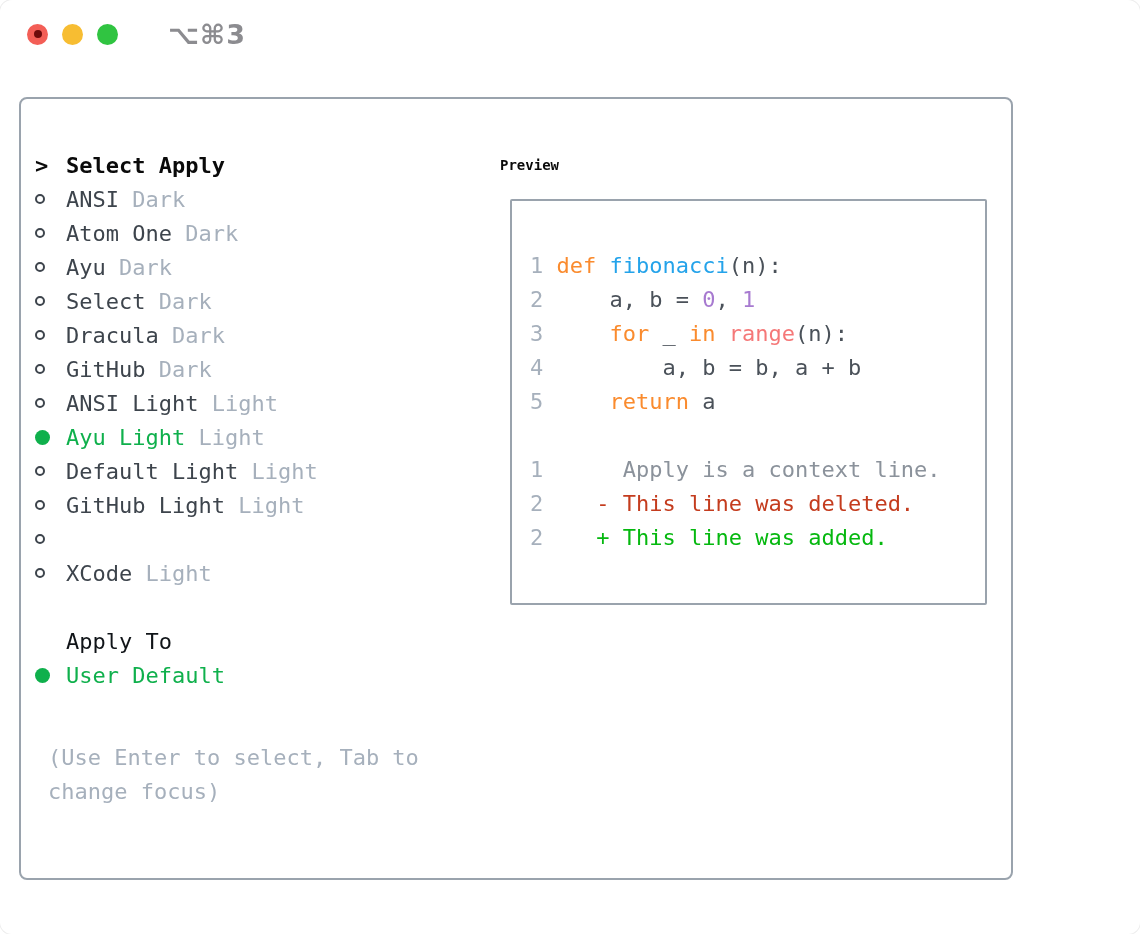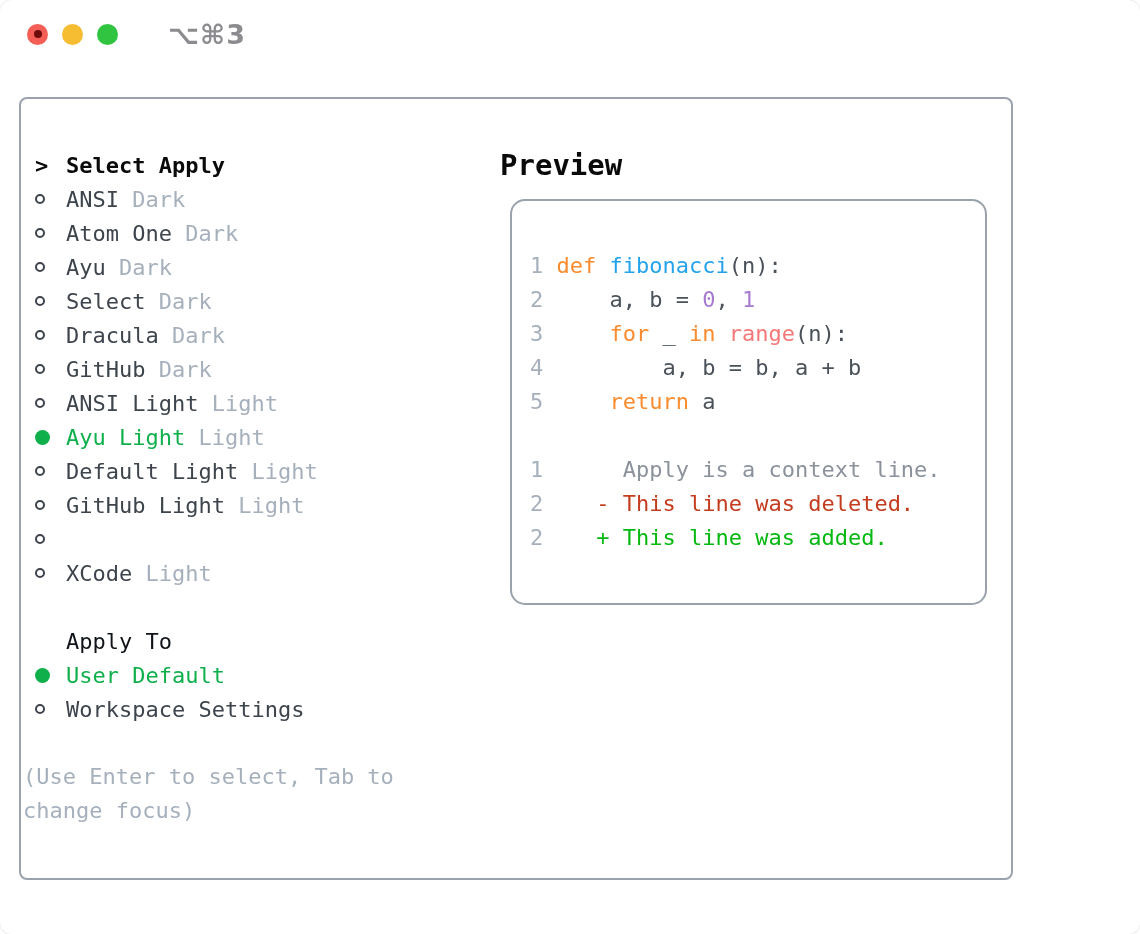--- a/index.html
+++ b/index.html
@@ -31,27 +31,27 @@
     font-size:22px;color:var(--text-dark);white-space:pre}
   .bullet{width:31px;display:flex;align-items:center;flex:0 0 31px}
   .radio{width:10px;height:10px;border:2.5px solid var(--text-dark);border-radius:50%}
   .row.selected .radio{width:15px;height:15px;border:none;background:var(--select-green)}
   .row.selected .name,.row.selected .label{color:var(--select-green)}
   .prompt{font-weight:bold;color:var(--header-black)}
   .bold{font-weight:bold;color:var(--header-black)}
   .tag{color:var(--muted-gray);margin-left:1ch}
   .gap{height:34px}
   .section-label{color:#101418}
-  .hint{margin-top:0;padding-left:2px;width:434px;font-size:22px;line-height:34px;
+  .hint{margin-top:15px;padding-left:27px;width:434px;font-size:22px;line-height:34px;
     color:var(--muted-gray)}
   
   .right-title{position:absolute;left:479px;top:49px;height:34px;line-height:34px;
-    font-size:29px;font-weight:bold;color:var(--header-black)}
+    font-size:14px;font-weight:bold;color:var(--header-black)}
   .preview-box{position:absolute;left:489px;top:100px;width:477px;height:406px;
-    border:2px solid var(--border-gray);border-radius:15px;background:#fff;
+    border:2px solid var(--border-gray);border-radius:2px;background:#fff;
     padding:48px 0 0 18px;overflow:hidden}
   .pline{height:34px;line-height:34px;font-size:22px;white-space:pre;color:var(--code-text)}
   .ln{color:var(--muted-gray)}
   .seg-plain{color:var(--code-text)}
   .seg-keyword{color:var(--keyword-orange)}
   .seg-function{color:var(--function-blue)}
   .seg-call{color:var(--call-coral)}
   .seg-number{color:var(--number-purple)}
   .seg-context{color:var(--context-gray)}
   .seg-deleted{color:var(--deleted-red)}
@@ -134,24 +134,20 @@
       <div class="row">
         <span class="bullet"></span>
         <span class="label section-label">Apply To</span>
       </div>
 
       <div id="apply-list">
           <div class="row selected">
     <span class="bullet"><span class="radio"></span></span>
     <span class="label"><span class="name">User Default</span></span>
   </div>
-          <div class="row">
-    <span class="bullet"><span class="radio"></span></span>
-    <span class="label"><span class="name">Workspace Settings</span></span>
-  </div>
         </div>
 
       <div class="gap"></div>
 
       <div class="hint">(Use Enter to select, Tab to change focus)</div>
     </div>
 
     <div class="right-title">Preview</div>
 
     <div class="preview-box">

